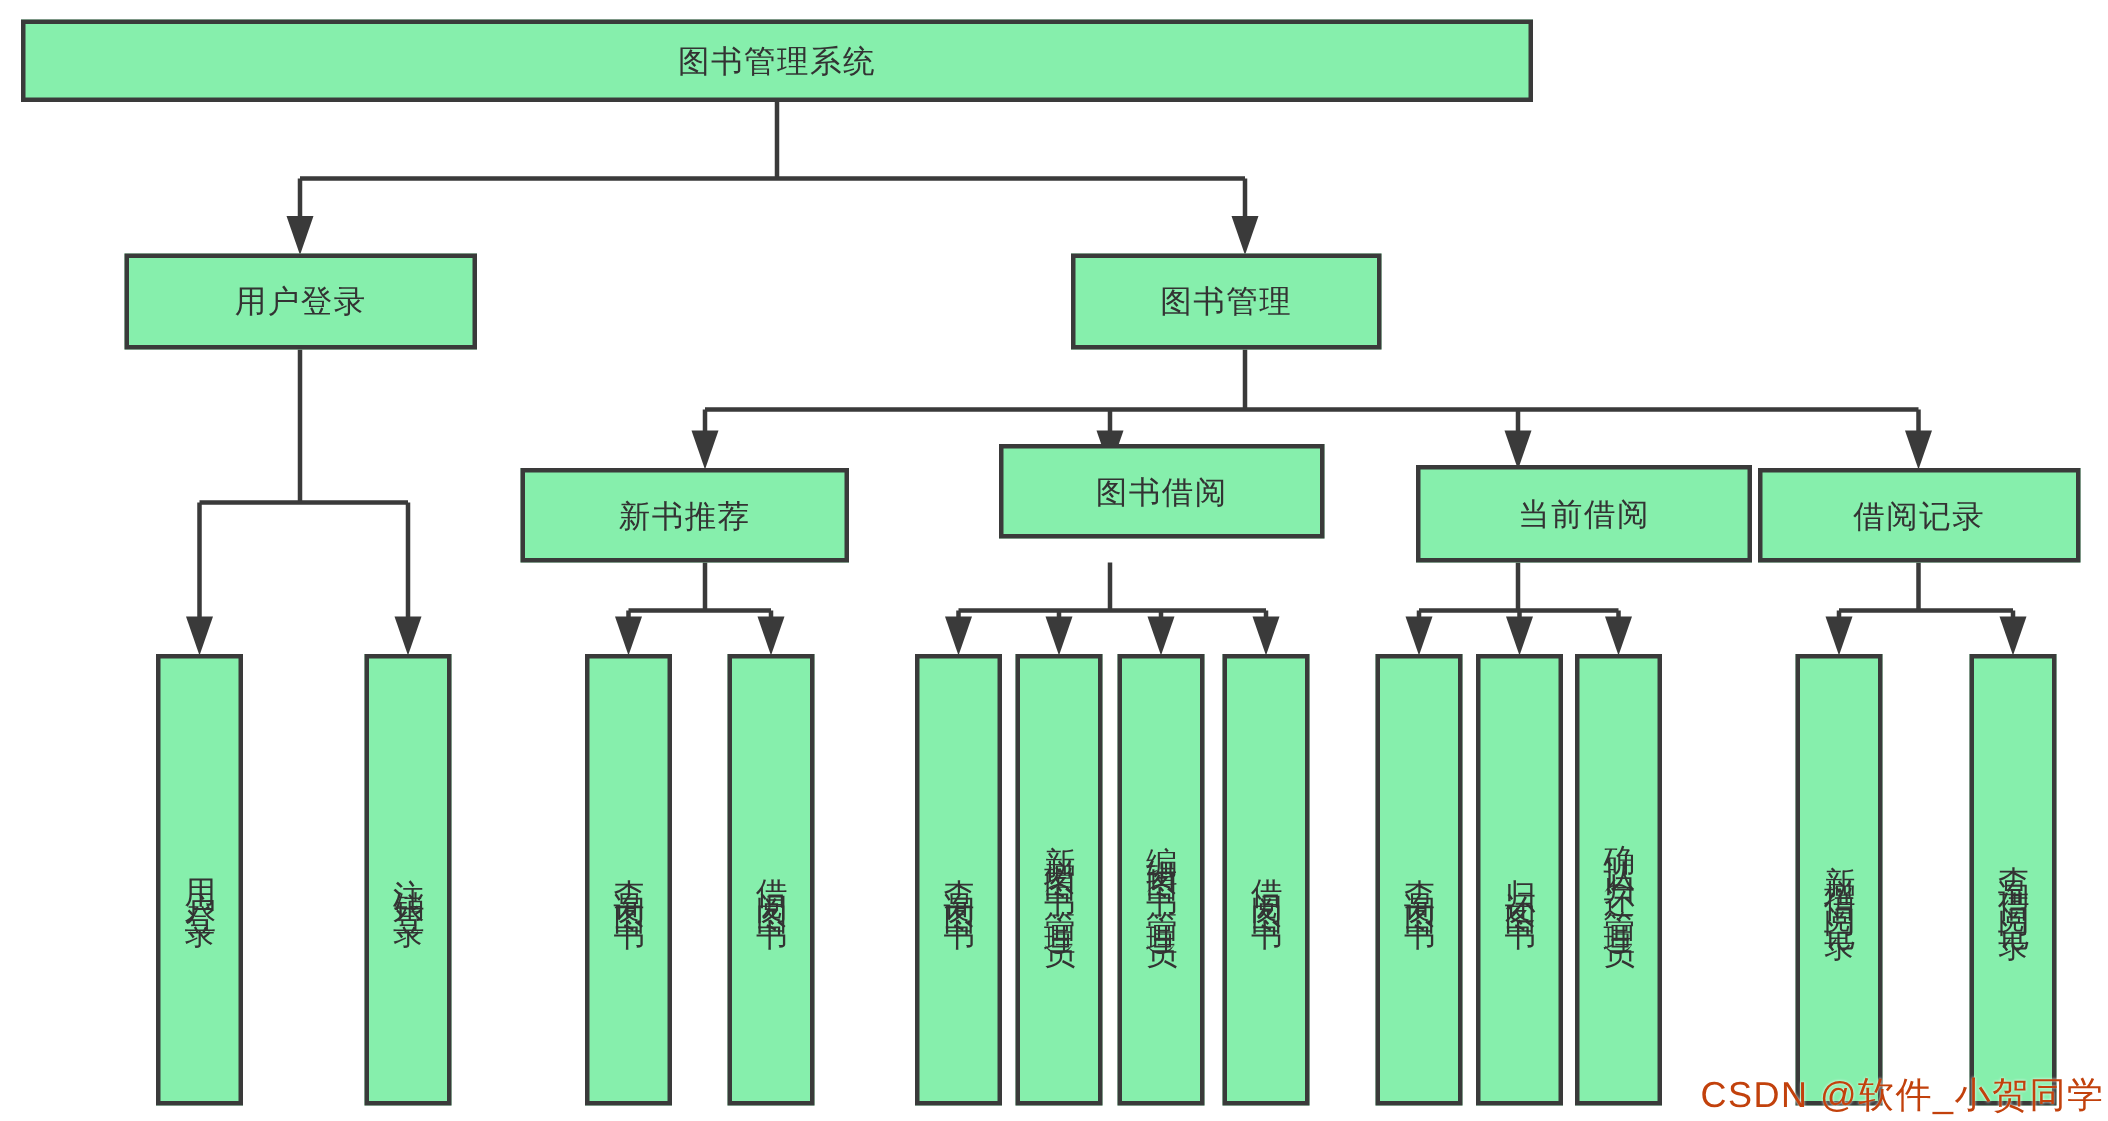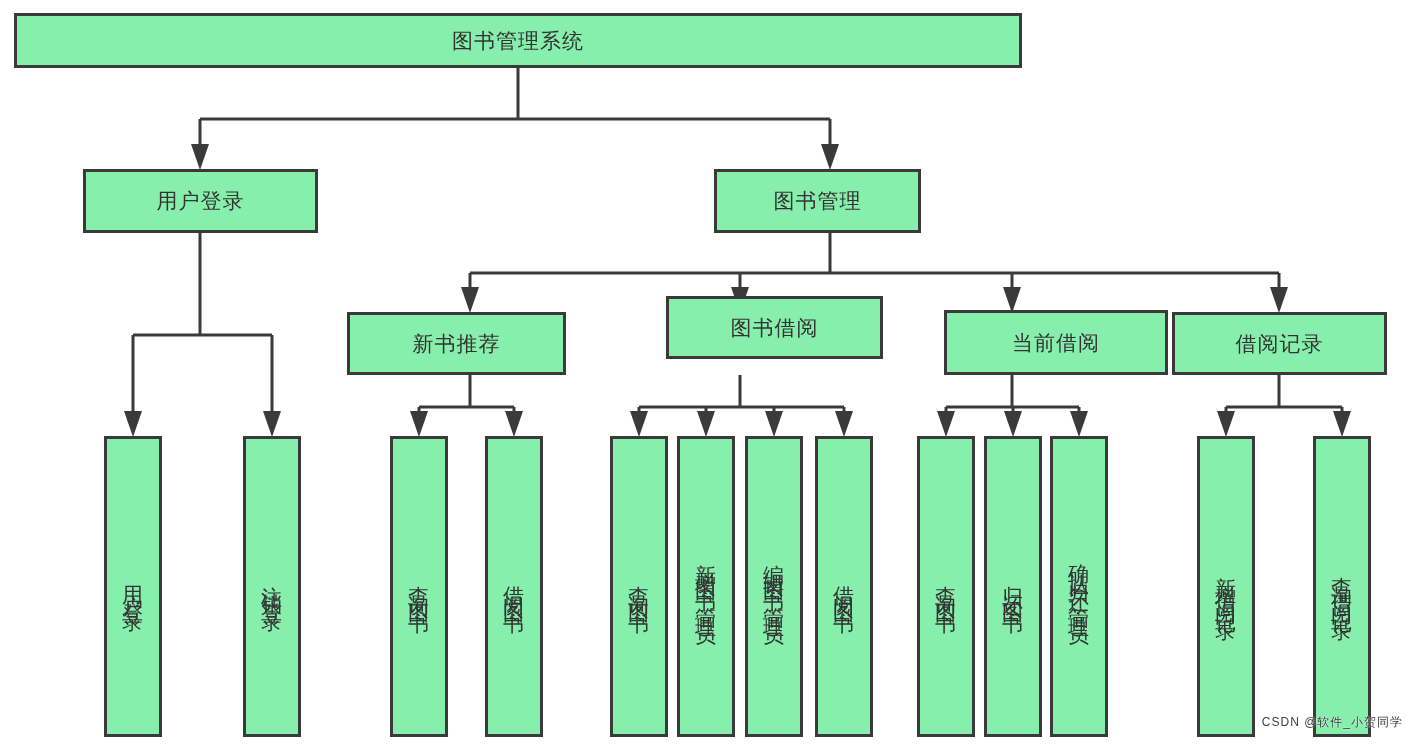--- a/index.html
+++ b/index.html
@@ -65,22 +65,22 @@
   .lf-8  { left: 815px; }
   .lf-9  { left: 917px; }
   .lf-10 { left: 984px; }
   .lf-11 { left: 1050px; }
   .lf-12 { left: 1197px; }
   .lf-13 { left: 1313px; }
   #watermark {
     position: absolute;
     right: 2px;
     top: 714px;
-    font-size: 12px;
-    color: #404040;
+    font-size: 24px;
+    color: #c2410c;
     letter-spacing: 1px;
     z-index: 5;
     text-shadow: 0 0 2px #ffffff;
   }
 </style>
 </head>
 <body>
 
 <div id="canvas">
 

